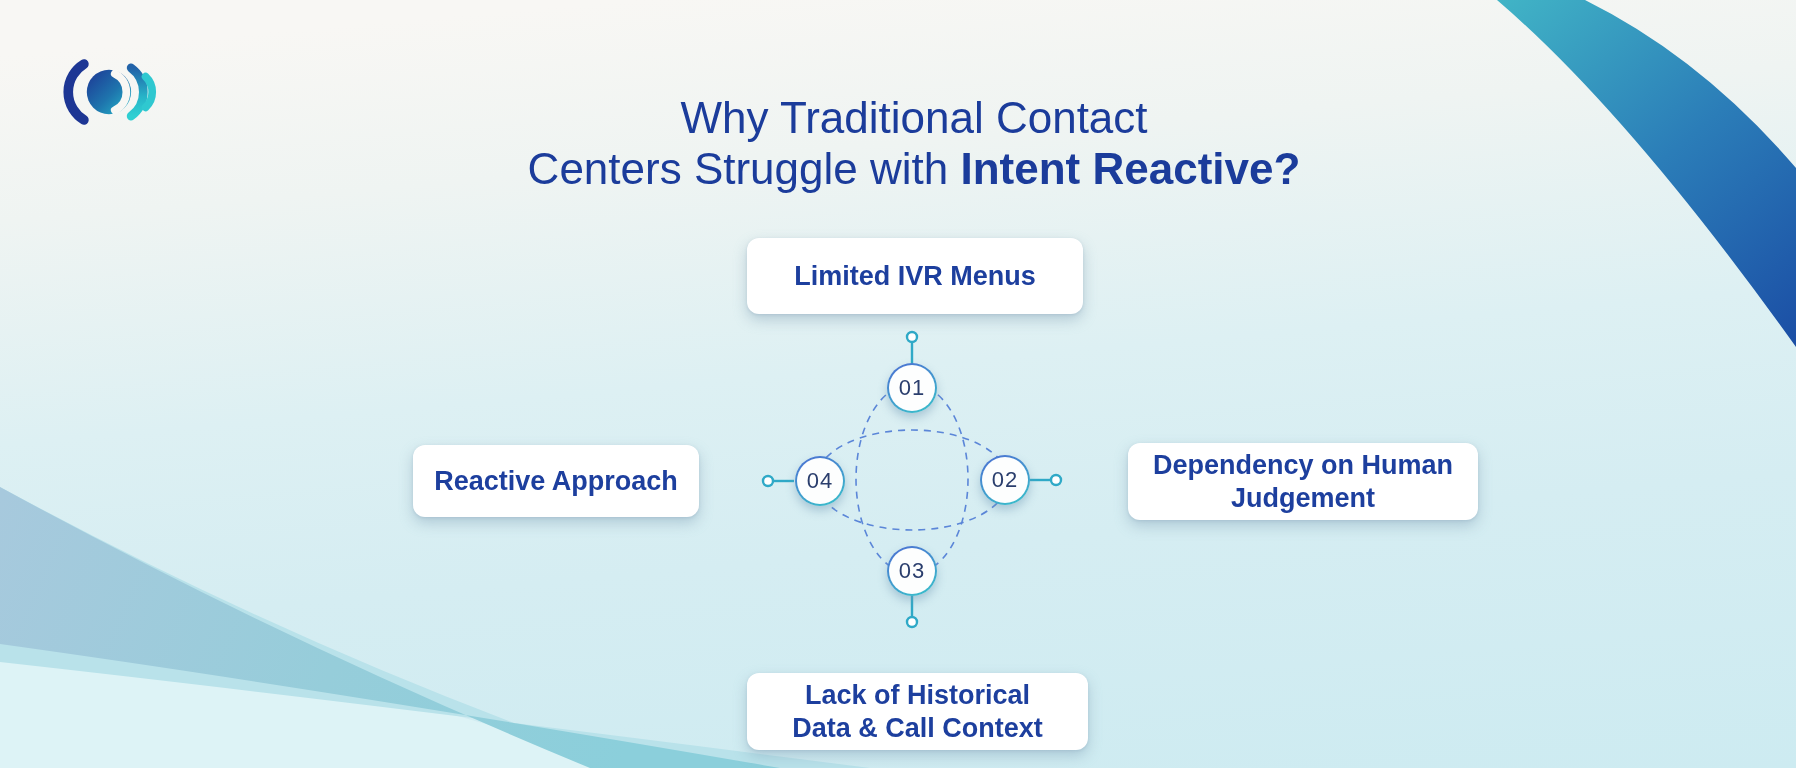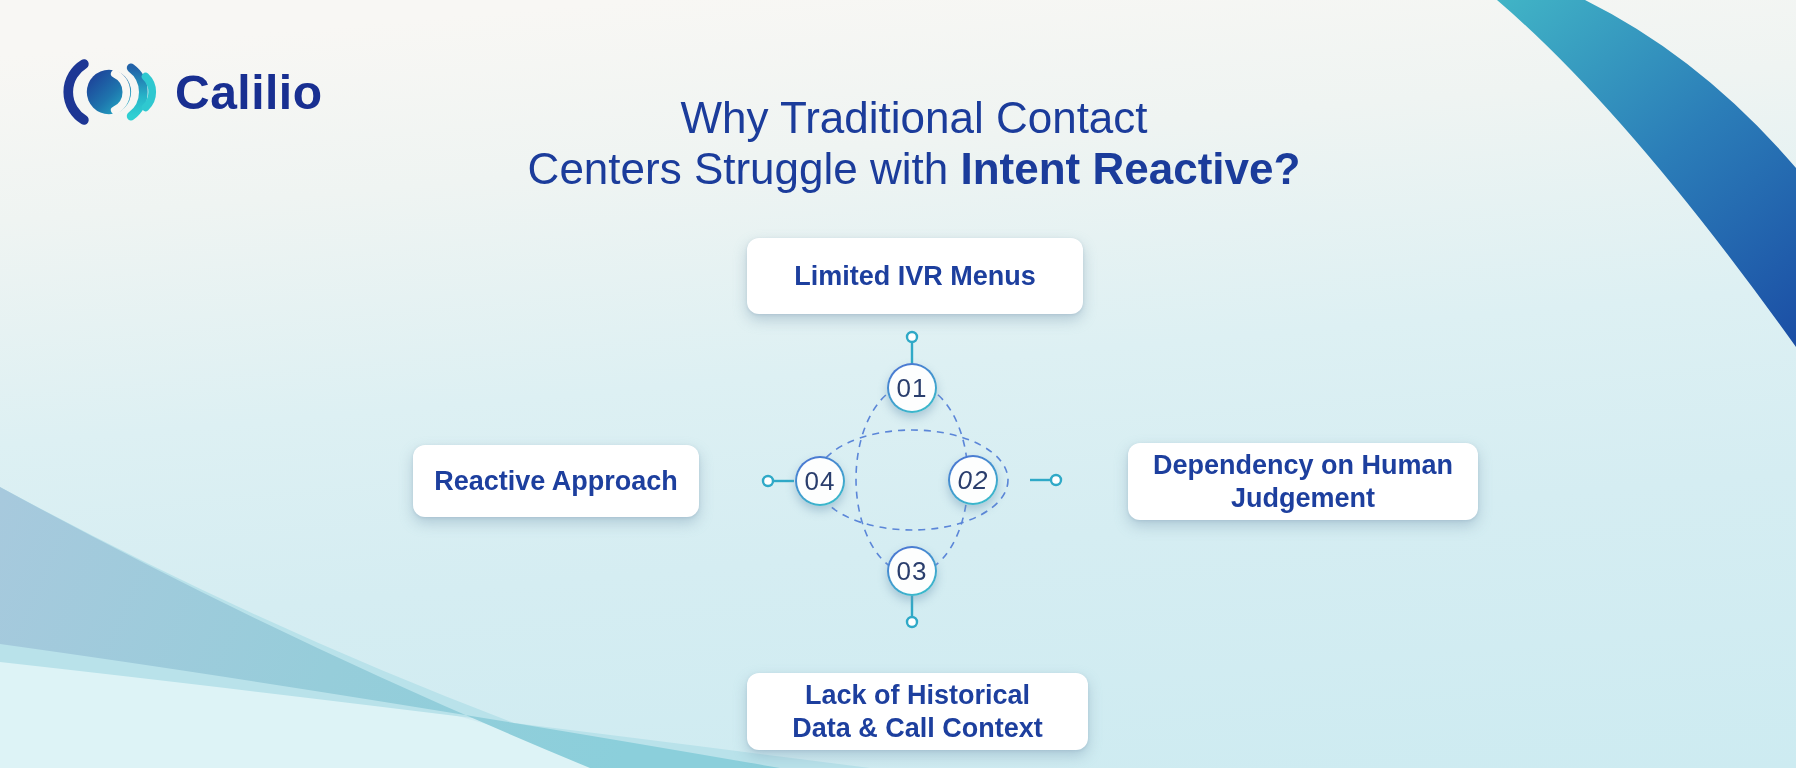--- a/index.html
+++ b/index.html
@@ -32,23 +32,23 @@
   .card-right{left:1128px;top:443px;width:350px;height:77px;}
   .card-bottom{left:747px;top:641px;width:341px;height:77px;margin-top:32px;}
   .card-left{left:413px;top:445px;width:286px;height:72px;}
 
   
   .num-circle{position:absolute;width:50px;height:50px;border-radius:50%;
       background:linear-gradient(155deg,#4a78d2 12%,#3bb9cb 88%);
       box-shadow:0 5px 10px rgba(110,150,180,.45);}
   .num-circle .inner{position:absolute;inset:2px;border-radius:50%;background:#fdfefe;
       display:flex;align-items:center;justify-content:center;
-      font-size:26px;letter-spacing:1px;color:#2a3e6d;}
+      font-size:22px;letter-spacing:1px;color:#2a3e6d;}
   .pos-01{left:887px;top:363px;}
-  .pos-02{left:948px;top:455px;font-style:italic;}
+  .pos-02{left:980px;top:455px;}
   .pos-03{left:887px;top:546px;}
   .pos-04{left:795px;top:456px;}
 </style>
 </head>
 <body>
 
 <div class="canvas">
 
   <svg class="layer" viewBox="0 0 1796 768" aria-hidden="true">
     <defs>
@@ -90,21 +90,20 @@
 
       <path d="M30,11 A34,34 0 0,0 30,69" fill="none" stroke="#1d3694" stroke-width="10" stroke-linecap="round"></path>
 
       <circle cx="56" cy="40" r="23" fill="url(#logoCircle)"></circle>
 
       <path d="M62,21 A21,21 0 0,1 62,59" fill="none" stroke="#f8f7f4" stroke-width="8" stroke-linecap="round"></path>
 
       <path d="M79,15 A31,31 0 0,1 79,65" fill="none" stroke="url(#logoArc)" stroke-width="9" stroke-linecap="round"></path>
       <path d="M94,24 A22,22 0 0,1 94,56" fill="none" stroke="#2fc8d0" stroke-width="8" stroke-linecap="round"></path>
     </svg>
-    <span class="brand-name">Calilio</span>
   </header>
 
   <h1 class="title">
     <span class="t">Why Traditional Contact</span>
     <span class="t"><span>Centers Struggle with</span> <strong>Intent Reactive?</strong></span>
   </h1>
 
   <svg class="layer" viewBox="0 0 1796 768" aria-hidden="true">
     <g fill="none" stroke="#5b86d8" stroke-width="1.6" stroke-dasharray="7 6">
       <ellipse cx="912" cy="480" rx="96" ry="50"></ellipse>

